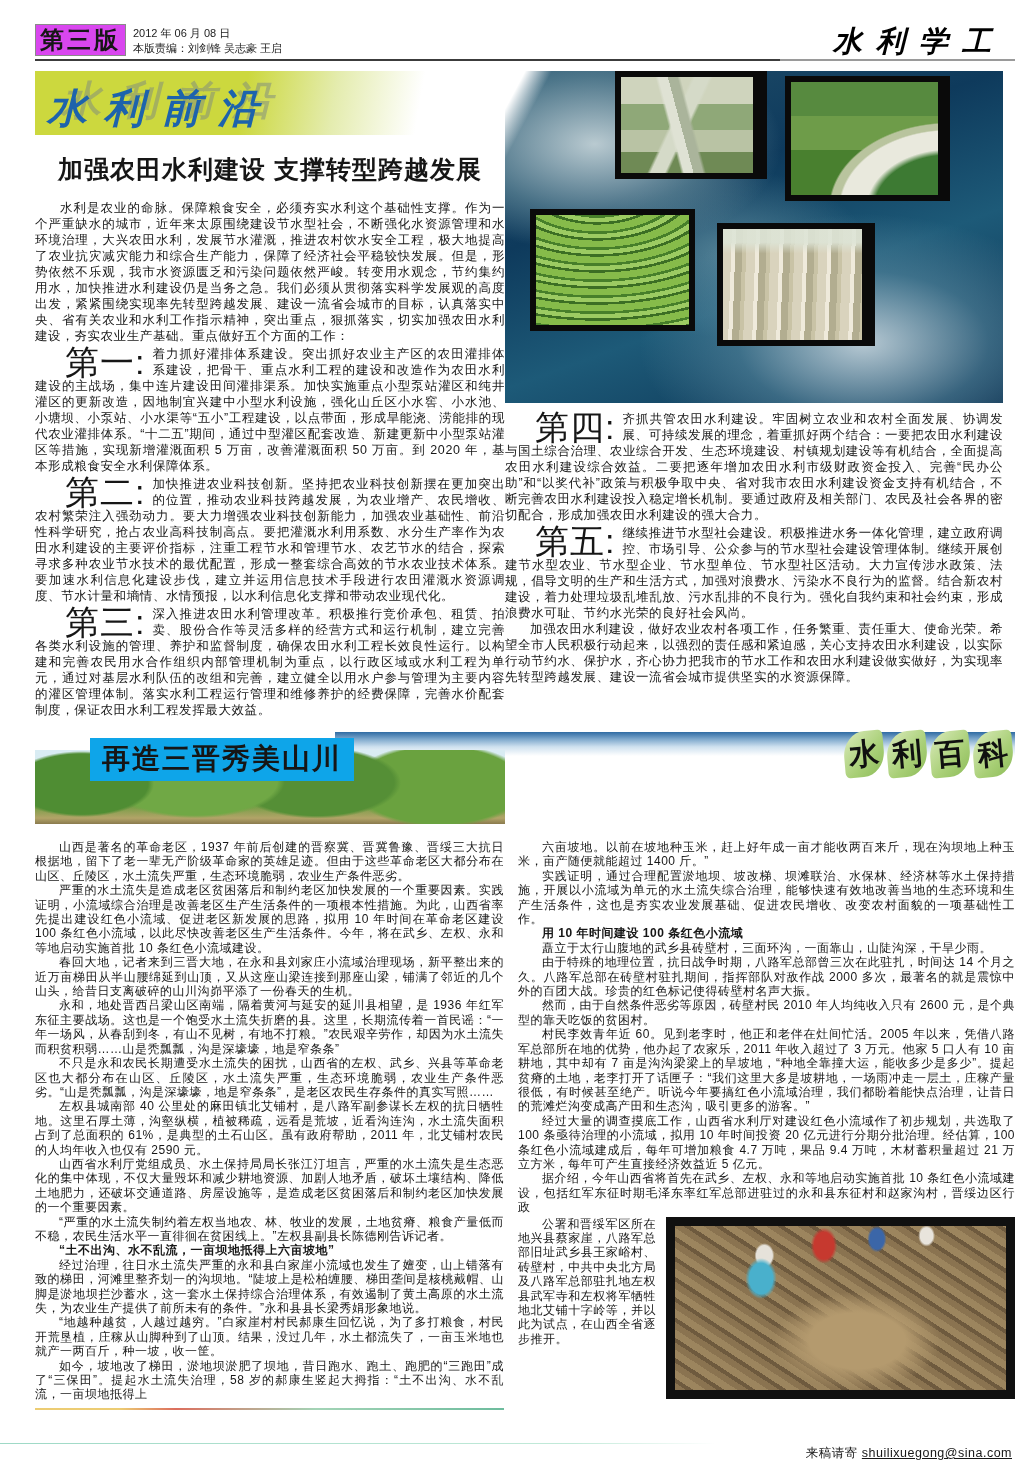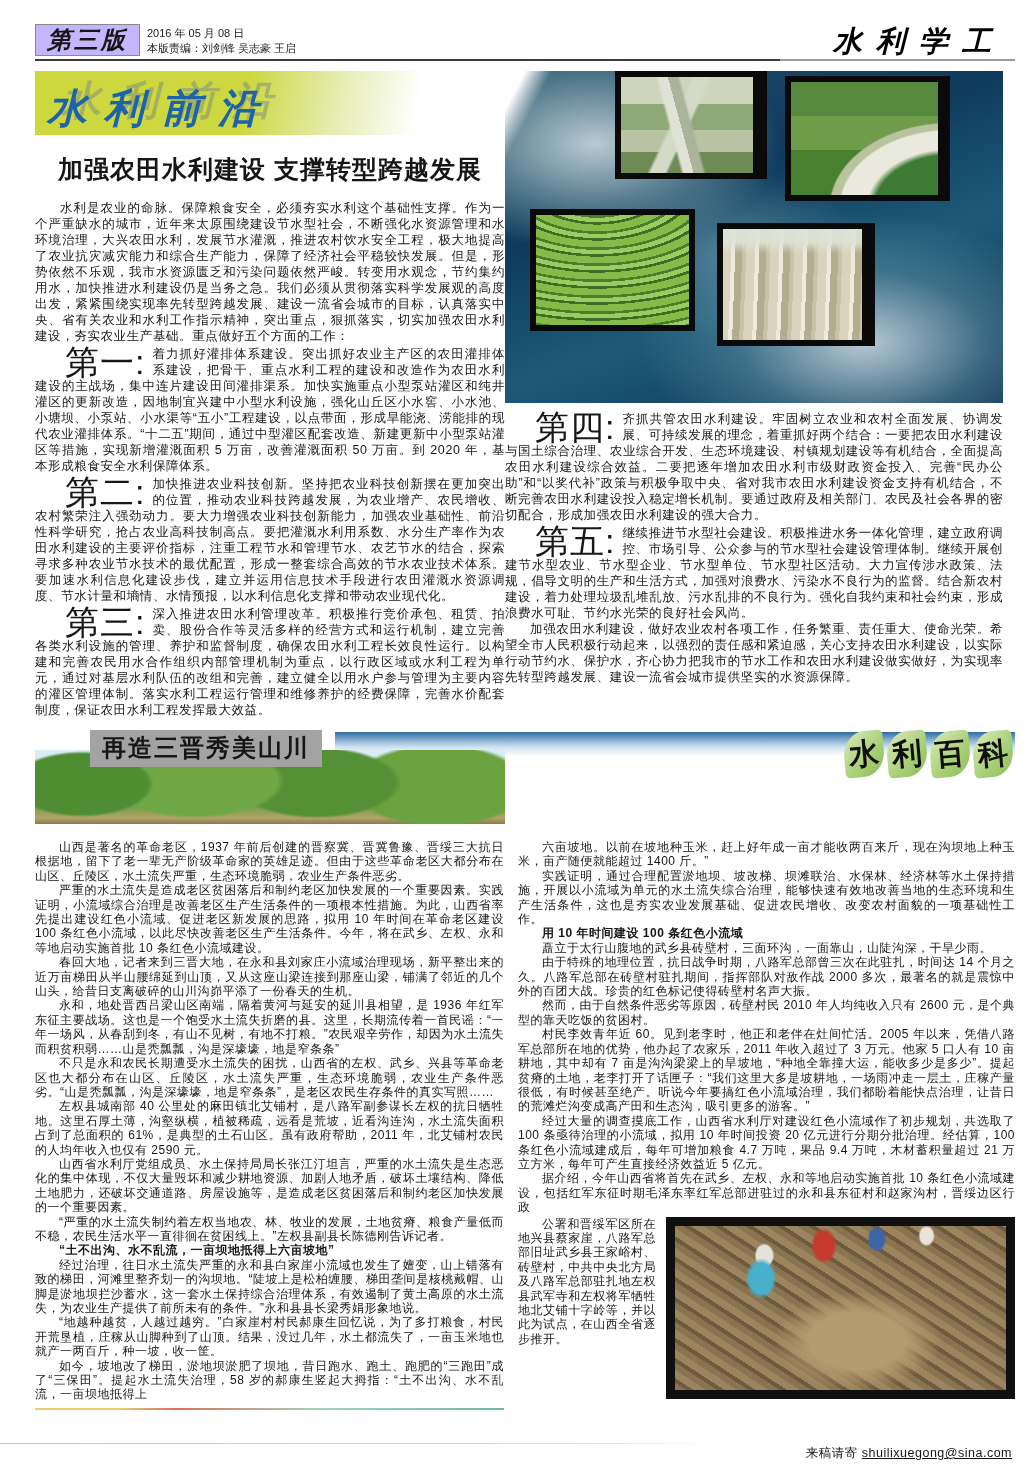--- a/index.html
+++ b/index.html
@@ -5,22 +5,22 @@
   * { box-sizing: border-box; }
   html,body { margin:0; padding:0; }
   body {
     width:1028px; height:1474px; background:#fff; color:#161616;
     font-family:"Liberation Sans", sans-serif; position:relative; overflow:hidden;
   }
   .page { padding:24px 13px 0 35px; position:relative; }
 
   
   .hd { display:flex; align-items:flex-end; }
-  .badge { background:#c4b5fd; border:1px solid #8a8a8a; font-size:24px; font-weight:bold;
-           padding:1px 11px; letter-spacing:3px; line-height:28px;font-style:italic; }
+  .badge { background:#d946ef; border:1px solid #8a8a8a; font-size:24px; font-weight:bold;
+           padding:1px 4px; letter-spacing:3px; line-height:28px; }
   .pub { margin-left:7px; font-size:11px; line-height:15px; color:#222; }
   .mast { margin-left:auto; margin-right:10px; font-family:"DejaVu Serif", serif;
           font-style:italic; font-weight:bold; font-size:29px; color:#000000;
           letter-spacing:14px; line-height:30px; }
   .rule { height:2px; margin-top:3px;
           background:linear-gradient(90deg,#3c3c3c 0 76%,#9a9a9a 76% 100%); }
 
   
   .top { display:flex; margin-top:10px; }
   .tl { width:470px; }
@@ -75,22 +75,22 @@
   .mid { position:relative; height:98px; margin-top:12px; }
   .bluebar { position:absolute; left:300px; right:0; top:2px; height:24px;
     background:linear-gradient(180deg,#2f6ba3 0%,#7fa9cd 30%,#cfe1ef 62%,#ffffff 100%); }
   .pan { position:absolute; left:0; top:20px; width:470px; height:74px;
     background:
       radial-gradient(120px 55px at 10% 46%, #4f8d33 0 55%, rgba(0,0,0,0) 60%),
       radial-gradient(150px 62px at 34% 42%, #70a845 0 55%, rgba(0,0,0,0) 60%),
       radial-gradient(140px 60px at 60% 44%, #558f36 0 55%, rgba(0,0,0,0) 60%),
       radial-gradient(150px 70px at 86% 48%, #6aa23f 0 55%, rgba(0,0,0,0) 60%),
       linear-gradient(180deg,#d9ecf3 0 18%,#cfe4cf 30%,#8cbf57 48%,#5e9a38 70%,#b2a468 92%,#8a7a4e 100%); }
-  .headline { position:absolute; left:55px; top:0; background:#a3a3a3; padding:2px 12px 3px;
-    font-size:24px; font-weight:bold; letter-spacing:2px; }
+  .headline { position:absolute; left:55px; top:8px; background:#0ea5e9; padding:2px 12px 3px;
+    font-size:28px; font-weight:bold; letter-spacing:2px; }
   .baike { position:absolute; right:2px; top:1px; display:flex; gap:3px; }
   .baike .ch { width:40px; height:46px; display:flex; align-items:center; justify-content:center;
     font-family:"DejaVu Serif", serif; font-weight:bold; font-size:30px; color:#101010;
     background:linear-gradient(135deg,#dcebbd 0%,#a8cf76 60%,#8cbb58 100%);
     border-radius:55% 12% 55% 12%; transform:rotate(-5deg); }
 
   
   .bot { display:flex; gap:14px; margin-top:12px; }
   .bl { width:470px; position:relative; }
   .br { width:497px; }
@@ -122,21 +122,21 @@
   .footer .email { text-decoration:underline; color:#161616; }
 </style>
 </head>
 <body>
 
 <div class="page">
 
   <div class="hd">
     <span class="badge">第三版</span>
     <span class="pub">
-      <span>2016 年 05 月 08 日</span><br>
+      <span>2012 年 06 月 08 日</span><br>
       <span>本版责编：刘剑锋 吴志豪  王启</span>
     </span>
     <span class="mast">水利学工</span>
   </div>
   <div class="rule"></div>
 
   <div class="top">
     <div class="tl">
       <div class="qy-banner">
         <span class="qy-ghost">水利前沿</span>

